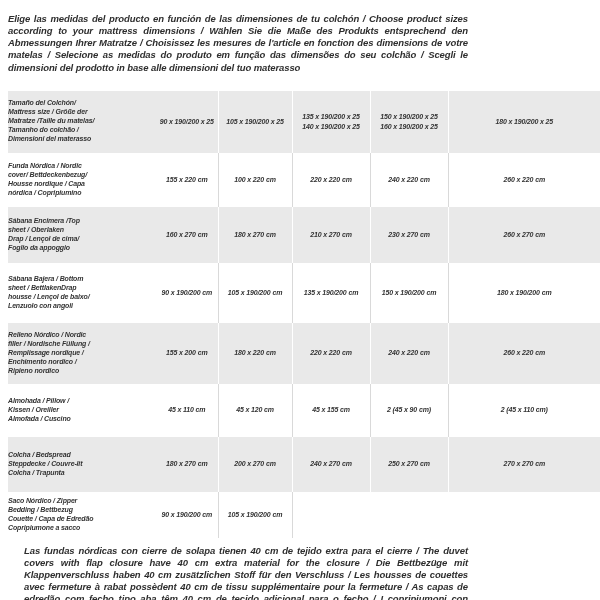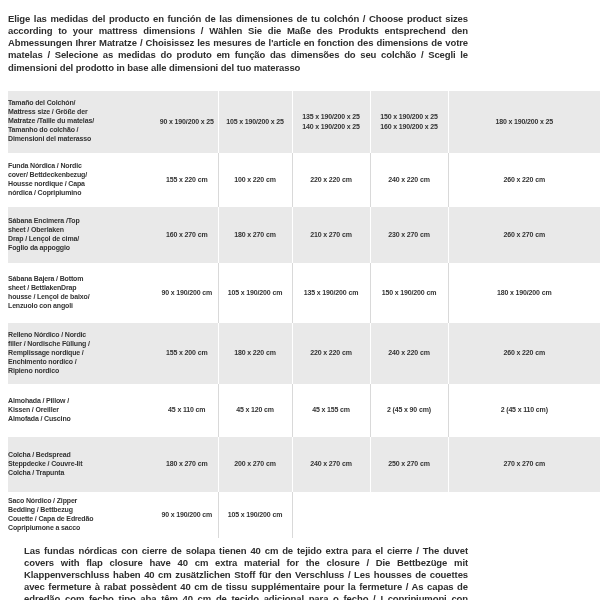--- a/index.html
+++ b/index.html
@@ -10,20 +10,21 @@
     height: 600px;
     overflow: hidden;
     font-family: "Liberation Sans", sans-serif;
     -webkit-font-smoothing: antialiased;
   }
   .page {
     width: 476px;
     height: 600px;
     background: #ffffff;
     box-sizing: border-box;
+    font-style: italic;
   }
   .intro, .footer-note {
     margin: 0 8px;
     color: #2e2e2e;
     font-size: 9.5px;
     font-weight: 700;
     line-height: 1.28;
     text-align: justify;
     letter-spacing: -0.1px;
   }

